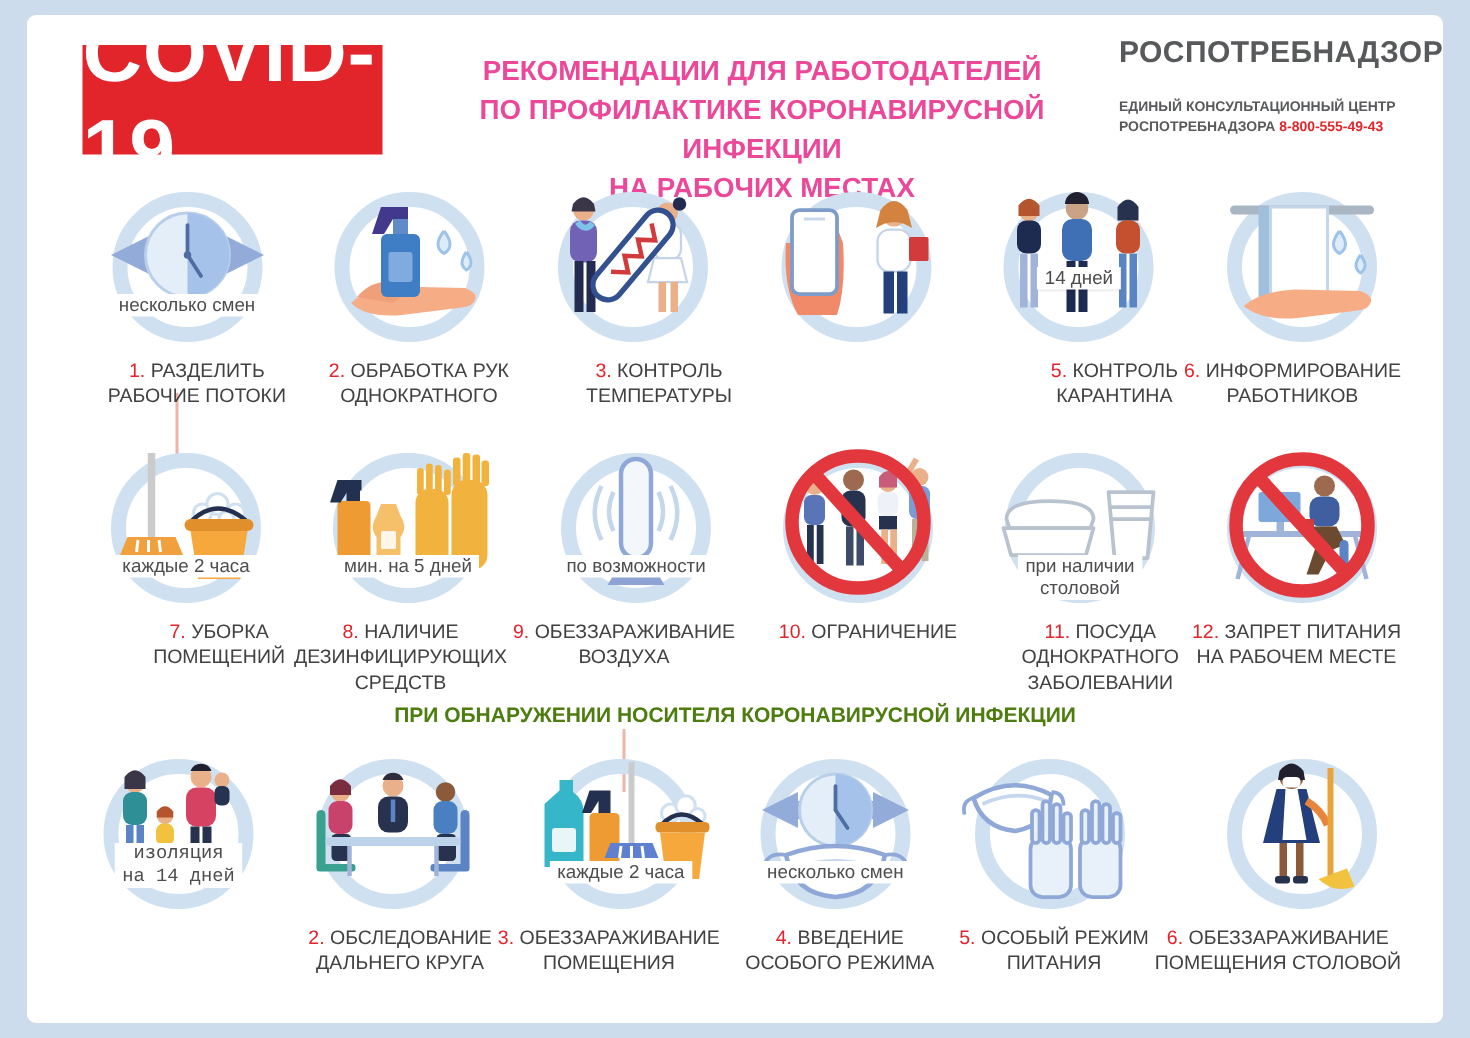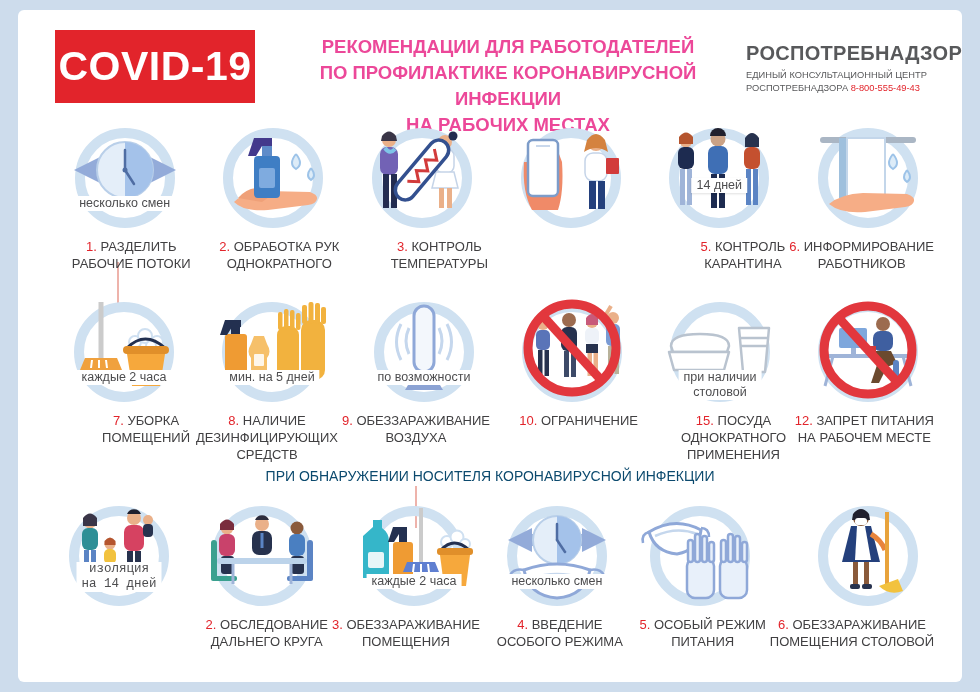--- a/index.html
+++ b/index.html
@@ -2,35 +2,35 @@
 <html><head>
 <meta charset="utf-8">
 <style>
   * { margin:0; padding:0; box-sizing:border-box; }
   body { font-family:"Liberation Sans", sans-serif; }
   .canvas { position:relative; width:980px; height:692px; background:#cddcec; overflow:hidden; }
   .card { position:absolute; left:18px; top:10px; width:944px; height:672px; background:#ffffff; border-radius:6px; }
 
   
   .covid-badge { position:absolute; left:37px; top:20px; width:200px; height:73px; background:#e2242b;
-    color:#fff; font-size:41px; font-weight:bold; display:flex; align-items:center; justify-content:center; letter-spacing:0.5px; }
+    color:#fff; font-size:55px; font-weight:bold; display:flex; align-items:center; justify-content:center; letter-spacing:0.5px; }
   .main-title { position:absolute; left:248px; right:212px; top:24px; text-align:center; color:#ec4899;
     font-weight:bold; font-size:18.5px; line-height:1.4; }
-  .agency { position:absolute; right:14px; top:32px; width:202px; color:#58595b; }
+  .agency { position:absolute; right:14px; top:14px; width:202px; color:#58595b; }
   .agency-name { font-size:20px; font-weight:bold; letter-spacing:0.3px; }
-  .agency-sub { margin-top:4px; font-size:9.3px; font-weight:normal; line-height:1.4; }
+  .agency-sub { margin-top:18px; font-size:9.3px; font-weight:bold; line-height:1.4; }
   .agency-sub .phone { color:#e2242b; }
 
   
   .grid { position:absolute; left:28px; right:28px; display:grid; grid-template-columns:repeat(6,1fr); column-gap:4px; }
   #row1 { top:112px; }
   #row2 { top:286px; }
   #row3 { top:490px; }
-  .section-title { position:absolute; top:458px; left:0; right:0; text-align:center; color:#0c4a6e;
-    font-weight:normal; font-size:14px; }
+  .section-title { position:absolute; top:458px; left:0; right:0; text-align:center; color:#4d7c0f;
+    font-weight:bold; font-size:14px; }
 
   .item { display:flex; flex-direction:column; align-items:flex-end; position:relative; }
   .icon-wrap { position:relative; width:132px; height:112px; }
   .ring { position:absolute; left:50%; top:50%; transform:translate(-50%,-50%); width:100px; height:100px;
     border:10px solid #cfe1f1; border-radius:50%; }
   .icon { position:absolute; inset:0; display:flex; align-items:center; justify-content:center; }
   .icon svg { width:118px; height:100px; overflow:visible; }
   .caption { position:absolute; top:74px; left:50%; transform:translateX(-50%); width:max-content;
     background:#fff; padding:0 5px; font-size:12.5px; color:#4d4d4f; white-space:pre-line; text-align:center; line-height:1.2; }
   .caption.mid { top:56px; box-shadow:0 1px 2px rgba(0,0,0,0.12); }
@@ -366,24 +366,24 @@
                   <path d="M78 26 h30 l-4 44 h-22 z"></path>
                   <line x1="79" y1="36" x2="107" y2="36"></line>
                   <line x1="80" y1="44" x2="106" y2="44"></line>
                 </g>
               </svg>
             </span>
       <span class="caption">при наличии
 столовой</span>
     </div>
     <div class="title">
-      <span class="num">15.</span>
+      <span class="num">11.</span>
       <span class="label">ПОСУДА
 ОДНОКРАТНОГО
-ПРИМЕНЕНИЯ</span>
+ЗАБОЛЕВАНИИ</span>
     </div>
   </div>
 
   <div class="item">
     <div class="icon-wrap">
       <span class="ring"></span>
       <span class="icon">
               <svg viewBox="0 0 118 100">
                 <rect x="30" y="26" width="28" height="20" rx="2" fill="#7ea7dc"></rect>
                 <rect x="42" y="46" width="5" height="7" fill="#9fb4d8"></rect>

